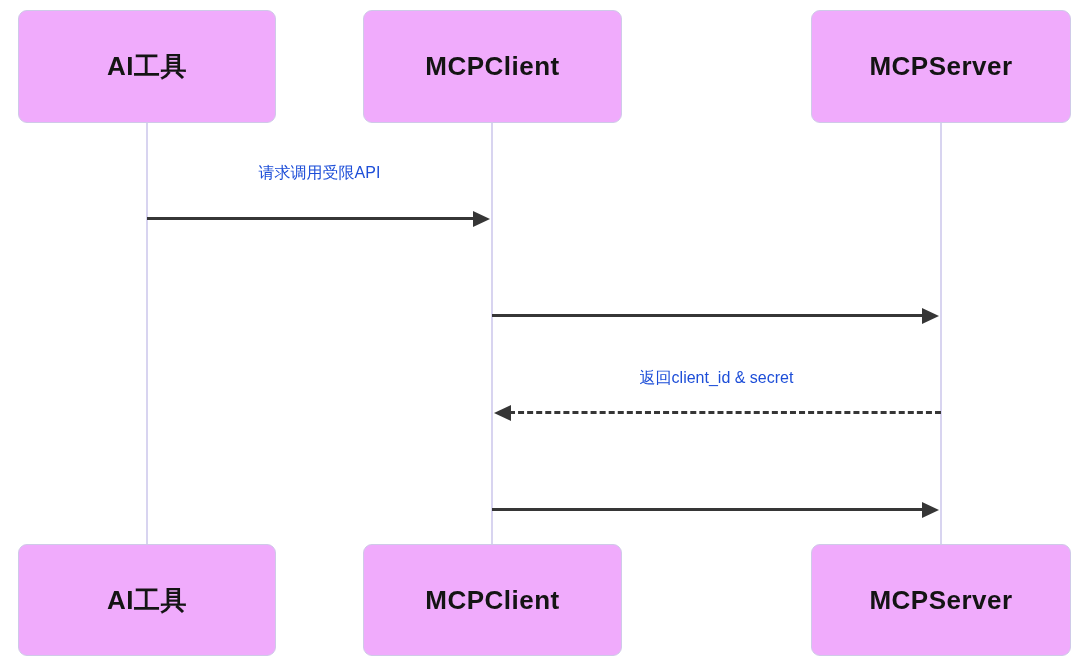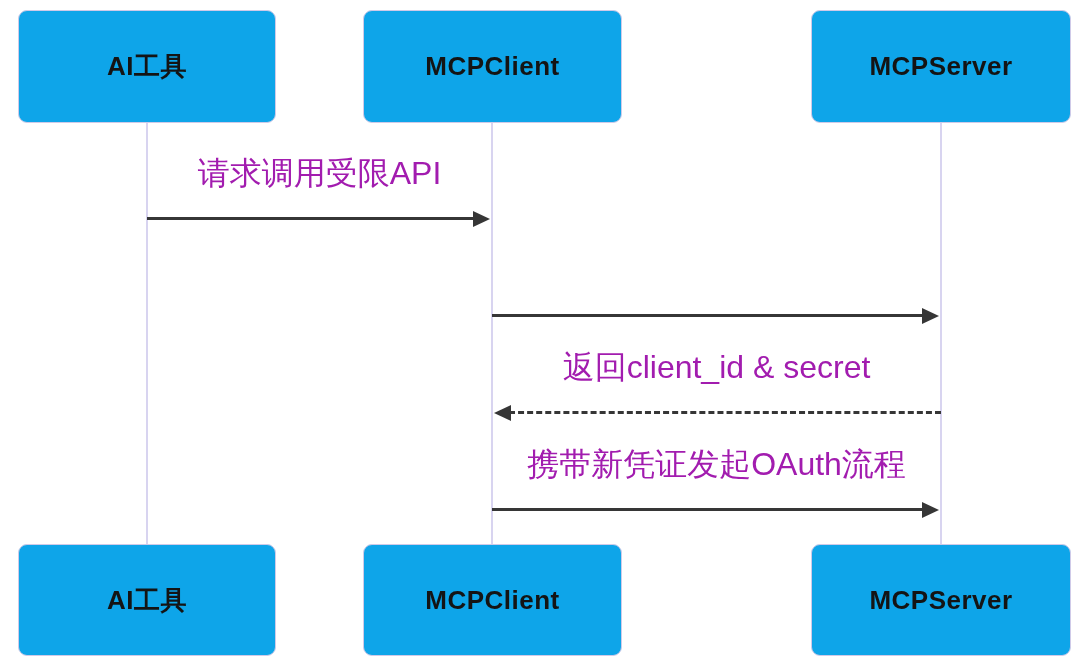--- a/index.html
+++ b/index.html
@@ -7,21 +7,21 @@
     position: relative;
     width: 1080px;
     height: 669px;
     background: #ffffff;
     overflow: hidden;
     font-family: "Liberation Sans", "DejaVu Sans", sans-serif;
   }
   .actor-box {
     position: absolute;
     box-sizing: border-box;
-    background: #0ea5e9;
+    background: #f0abfc;
     border: 1px solid #CFCAE8;
     border-radius: 9px;
     display: flex;
     align-items: center;
     justify-content: center;
   }
   .actor-label {
     font-size: 26px;
     font-weight: 600;
     color: #141414;
@@ -41,23 +41,23 @@
     width: 0; height: 0;
     border-top: 8px solid transparent;
     border-bottom: 8px solid transparent;
   }
   .arrow-head.right { border-left: 17px solid #363636; }
   .arrow-head.left  { border-right: 17px solid #363636; }
   .msg-label {
     position: absolute;
     transform: translateX(-50%);
     white-space: nowrap;
-    font-size: 32px;
+    font-size: 16px;
     line-height: 34px;
-    color: #a21caf;
+    color: #1d4ed8;
   }
 </style>
 </head>
 <body>
 
 <div class="stage">
     <div class="actor-box" style="left: 18px; top: 10px; width: 258px; height: 113px;">
       <span class="actor-label">AI工具</span>
     </div>
     <div class="actor-box" style="left: 18px; top: 544px; width: 258px; height: 112px;">
@@ -78,17 +78,16 @@
       <span class="actor-label">MCPServer</span>
     </div>
     <div class="lifeline" style="left: 940px; top: 123px; height: 421px;"></div>
     <div class="msg-line solid" style="left: 147px; top: 217px; width: 328px;"></div>
     <div class="arrow-head right" style="left: 473px; top: 210.5px;"></div>
     <div class="msg-label" style="left: 319.5px; top: 156px;">请求调用受限API</div>
     <div class="msg-line solid" style="left: 492px; top: 314px; width: 432px;"></div>
     <div class="arrow-head right" style="left: 922px; top: 307.5px;"></div>
     <div class="msg-line dashed" style="left: 509px; top: 411px; width: 432px;"></div>
     <div class="arrow-head left" style="left: 494px; top: 404.5px;"></div>
-    <div class="msg-label" style="left: 716.5px; top: 350px;">返回client_id &amp; secret</div>
+    <div class="msg-label" style="left: 716.5px; top: 361px;">返回client_id &amp; secret</div>
     <div class="msg-line solid" style="left: 492px; top: 508px; width: 432px;"></div>
     <div class="arrow-head right" style="left: 922px; top: 501.5px;"></div>
-    <div class="msg-label" style="left: 716.5px; top: 447px;">携带新凭证发起OAuth流程</div>
   </div>
 
 </body></html>

